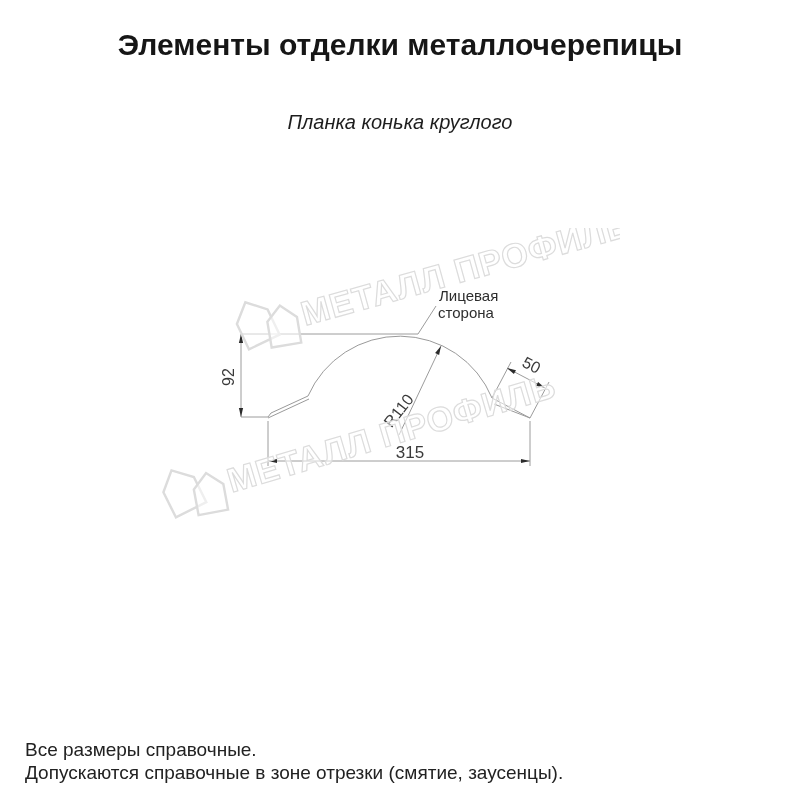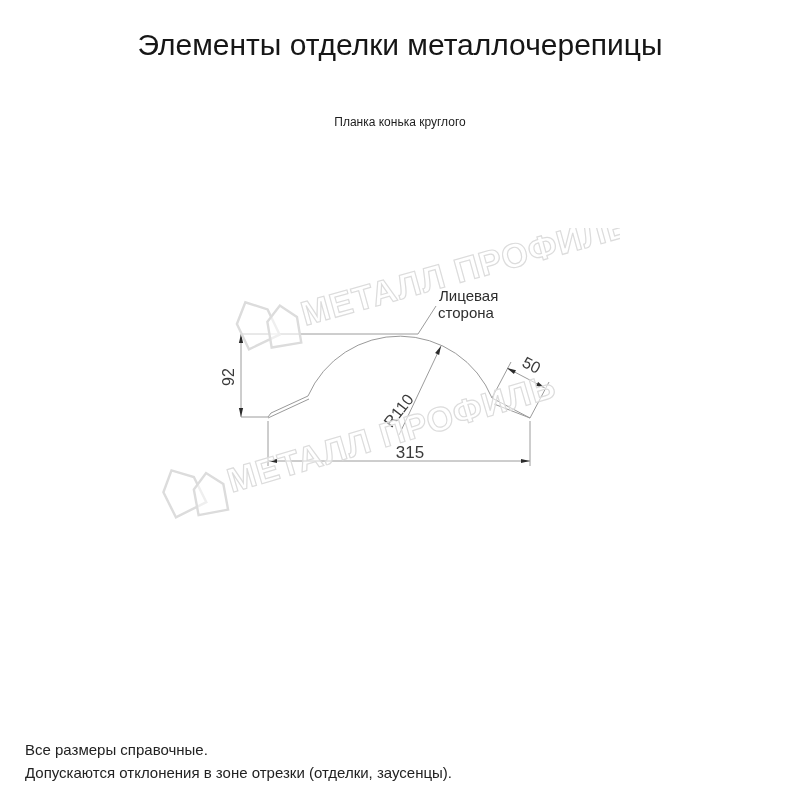--- a/index.html
+++ b/index.html
@@ -2,29 +2,29 @@
 <html><head>
 <meta charset="utf-8">
 <style>
   html,body{margin:0;padding:0;}
   body{
     width:800px;height:800px;position:relative;background:#ffffff;
     font-family:"Liberation Sans", sans-serif;color:#1a1a1a;overflow:hidden;
   }
   .page-title{
     position:absolute;left:400px;top:28px;transform:translateX(-50%);
-    font-size:30px;font-weight:400;white-space:nowrap;color:#161616;
+    font-size:30px;font-weight:700;white-space:nowrap;color:#161616;
   }
   .subtitle{
     position:absolute;left:400px;top:111px;transform:translateX(-50%);
-    text-align:center;font-size:12px;line-height:23px;color:#1d1d1d;white-space:nowrap;
+    text-align:center;font-size:20px;line-height:23px;color:#1d1d1d;white-space:nowrap;font-style:italic;
   }
   .drawing{position:absolute;left:140px;top:228px;}
   .footnotes{
-    position:absolute;left:25px;top:738px;font-size:15px;line-height:23px;color:#222222;
+    position:absolute;left:25px;top:738px;font-size:19px;line-height:23px;color:#222222;
   }
   svg text{font-family:"Liberation Sans", sans-serif;fill:#3a3a3a;}
   .dim-text{font-size:16px;}
   .dim-text-big{font-size:17px;}
   .label-text{font-size:15px;fill:#2e2e2e;}
   .outline{stroke:#9a9a9a;stroke-width:1;fill:none;}
   .dimline{stroke:#9c9c9c;stroke-width:1;fill:none;}
   .arrow{fill:#2b2b2b;stroke:none;}
   .wm-letters{
     font-size:34px;font-weight:700;letter-spacing:1px;
@@ -100,14 +100,14 @@
     <g>
       <polygon class="wm-logo" transform="rotate(-10)" points="2,-2 2,-30 19,-46 36,-30 36,-2"></polygon>
       <polygon class="wm-logo" transform="translate(24,2) rotate(6)" points="0,0 0,-26 15,-40 30,-26 30,0"></polygon>
     </g>
     <text class="wm-letters" x="62" y="-10">МЕТАЛЛ ПРОФИЛЬ</text>
   </g>
 </svg>
 
 <div class="footnotes">
   <div>Все размеры справочные.</div>
-  <div>Допускаются отклонения в зоне отрезки (отделки, заусенцы).</div>
+  <div>Допускаются справочные в зоне отрезки (смятие, заусенцы).</div>
 </div>
 
 </body></html>

